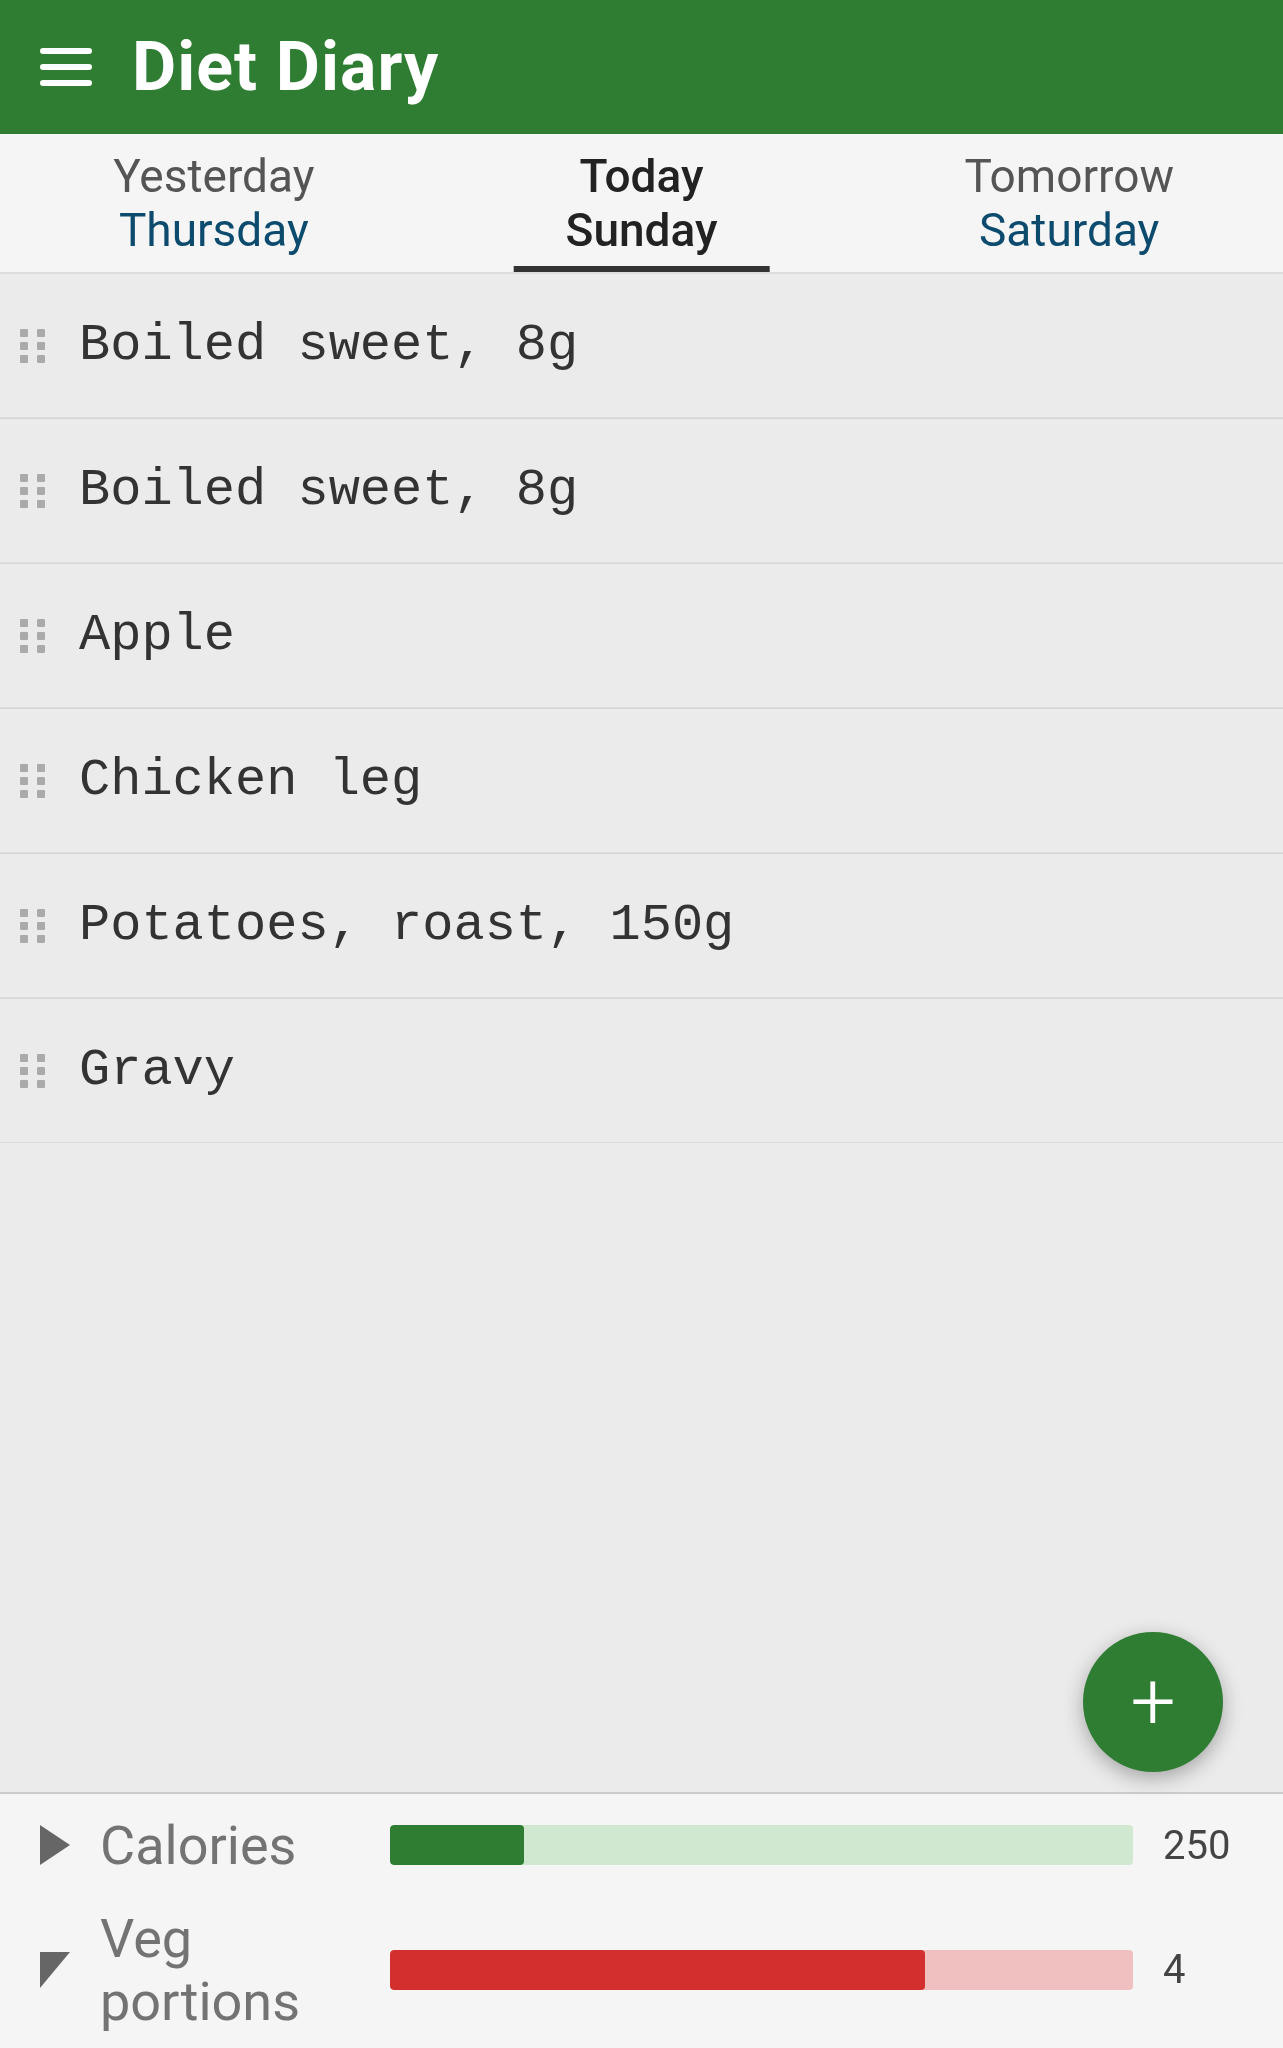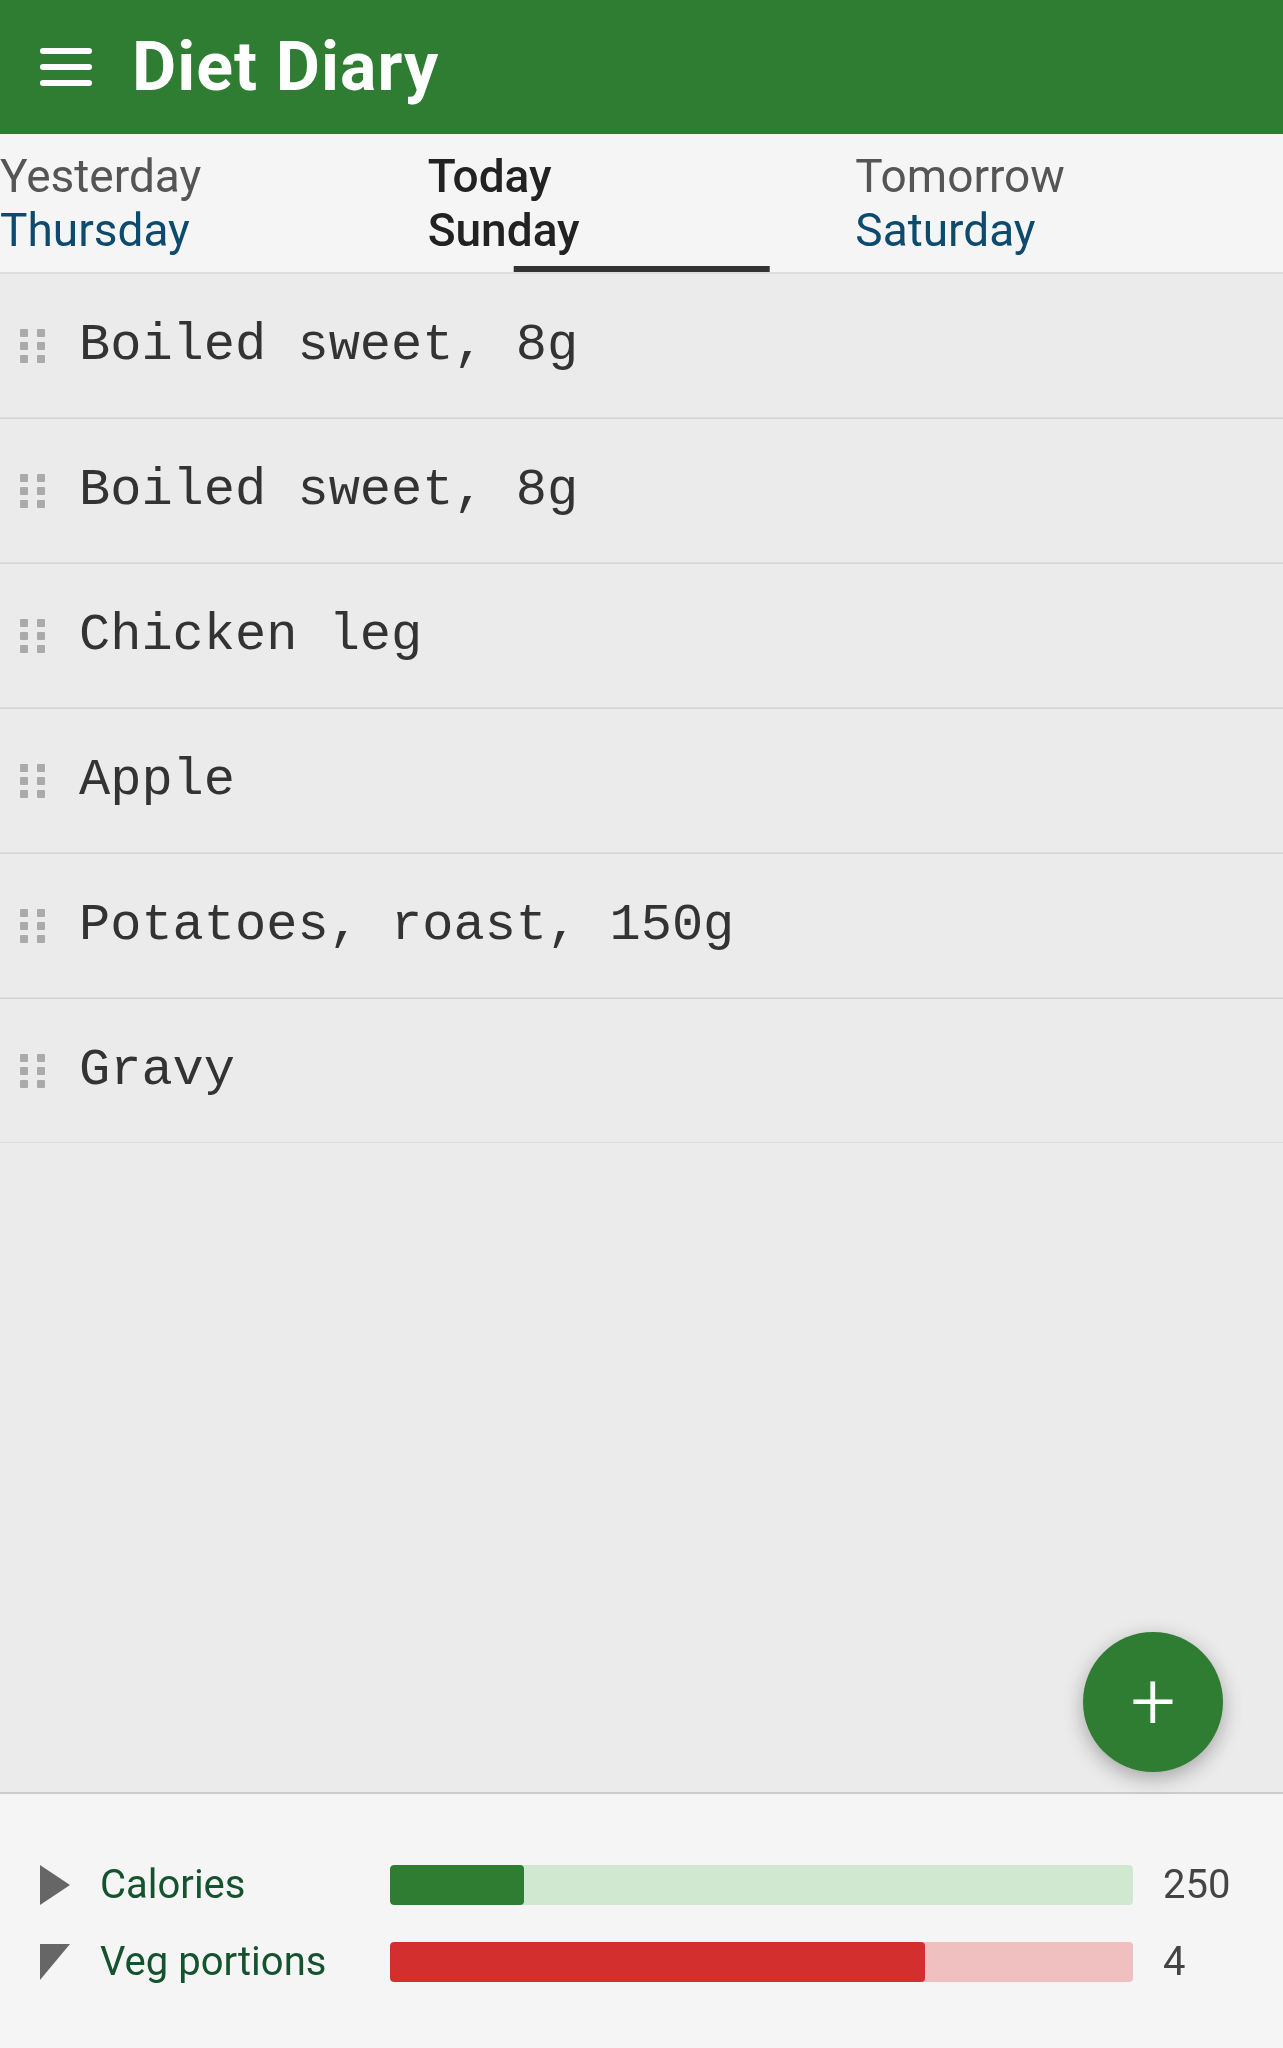--- a/index.html
+++ b/index.html
@@ -52,21 +52,21 @@
       height: 140px;
       align-items: stretch;
       border-bottom: 2px solid #ddd;
       position: relative;
     }
 
     .day-tab {
       flex: 1;
       display: flex;
       flex-direction: column;
-      align-items: flex-start;
+      align-items: center;
       justify-content: center;
       cursor: pointer;
       position: relative;
     }
 
     .day-tab.active::after {
       content: '';
       position: absolute;
       bottom: 0;
       left: 50%;
@@ -173,22 +173,22 @@
       gap: 30px;
     }
 
     .stat-row {
       display: flex;
       align-items: center;
       gap: 30px;
     }
 
     .stat-label {
-      font-size: 40px;
-      color: #14532d;
+      font-size: 54px;
+      color: #737373;
       width: 260px;
       flex-shrink: 0;
     }
 
     .stat-bar-container {
       flex: 1;
       height: 40px;
       background: #d0e8d0;
       border-radius: 4px;
       overflow: hidden;
@@ -313,32 +313,32 @@
       </div>
       <div class="food-item">
         <div class="drag-handle">
           <div class="drag-handle-dot"></div>
           <div class="drag-handle-dot"></div>
           <div class="drag-handle-dot"></div>
           <div class="drag-handle-dot"></div>
           <div class="drag-handle-dot"></div>
           <div class="drag-handle-dot"></div>
         </div>
+        <span class="food-name">Apple</span>
+      </div>
+      <div class="food-item">
+        <div class="drag-handle">
+          <div class="drag-handle-dot"></div>
+          <div class="drag-handle-dot"></div>
+          <div class="drag-handle-dot"></div>
+          <div class="drag-handle-dot"></div>
+          <div class="drag-handle-dot"></div>
+          <div class="drag-handle-dot"></div>
+        </div>
         <span class="food-name">Chicken leg</span>
-      </div>
-      <div class="food-item">
-        <div class="drag-handle">
-          <div class="drag-handle-dot"></div>
-          <div class="drag-handle-dot"></div>
-          <div class="drag-handle-dot"></div>
-          <div class="drag-handle-dot"></div>
-          <div class="drag-handle-dot"></div>
-          <div class="drag-handle-dot"></div>
-        </div>
-        <span class="food-name">Apple</span>
       </div>
       <div class="food-item">
         <div class="drag-handle">
           <div class="drag-handle-dot"></div>
           <div class="drag-handle-dot"></div>
           <div class="drag-handle-dot"></div>
           <div class="drag-handle-dot"></div>
           <div class="drag-handle-dot"></div>
           <div class="drag-handle-dot"></div>
         </div>

